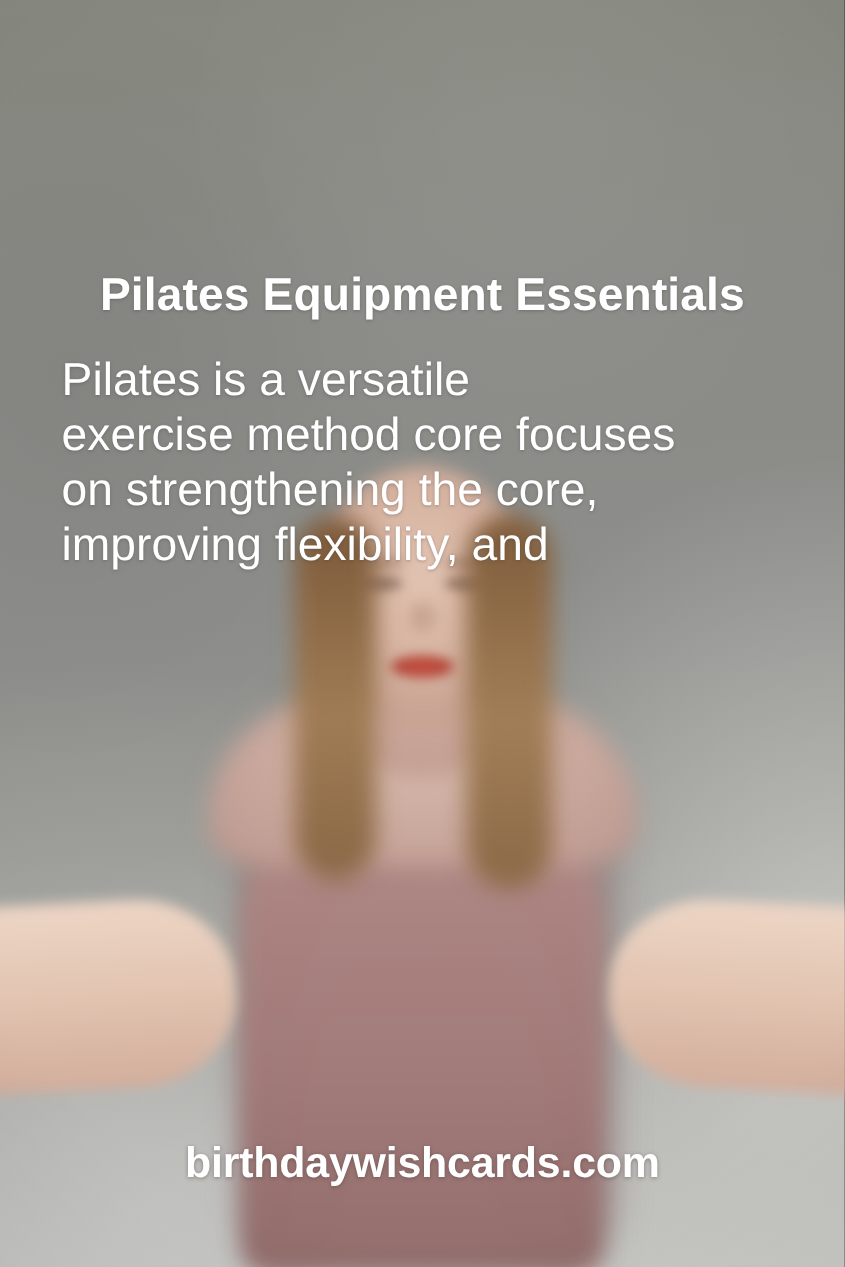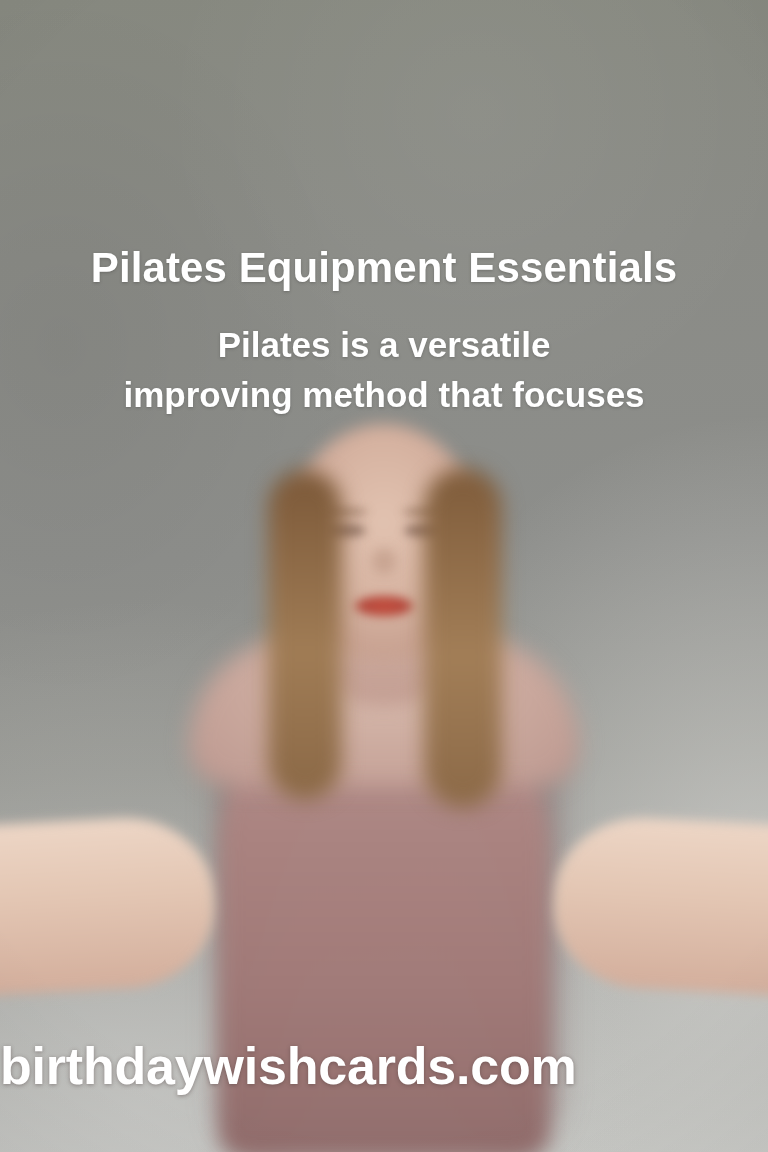--- a/index.html
+++ b/index.html
@@ -141,36 +141,37 @@
     letter-spacing:.1px;
     line-height:1.05;
     text-shadow:0 1px 3px rgba(60,60,58,.38);
     padding:0 26px;
   }
 
   .body{
     position:absolute;
     left:0;right:0;
     top:320px;
-    text-align:center;
+    text-align:left;
     color:#ffffff;
-    font-size:35px;
-    font-weight:bold;
+    font-size:42px;
+    font-weight:normal;
     line-height:50px;
     text-shadow:0 1px 3px rgba(60,60,58,.34);
     padding:0 56px;
   }
   .body .line{display:block;}
 
   .watermark{
     position:absolute;
     left:0;right:0;
     top:1036px;
+    text-align:center;
     color:#ffffff;
-    font-size:52px;
+    font-size:39px;
     font-weight:bold;
     letter-spacing:-.2px;
     text-shadow:0 1px 4px rgba(70,55,55,.45);
   }
 </style>
 </head>
 <body>
 
 <div id="card">
 
@@ -228,19 +229,21 @@
 
     <div class="vignette"></div>
   </div>
 
   <div class="overlay">
 
     <div class="title">Pilates Equipment Essentials</div>
 
     <div class="body">
       <span class="line">Pilates is a versatile</span>
-      <span class="line">improving method that focuses</span>
+      <span class="line">exercise method core focuses</span>
+      <span class="line">on strengthening the core,</span>
+      <span class="line">improving flexibility, and</span>
     </div>
 
     <div class="watermark">birthdaywishcards.com</div>
 
   </div>
 </div>
 
 </body></html>

